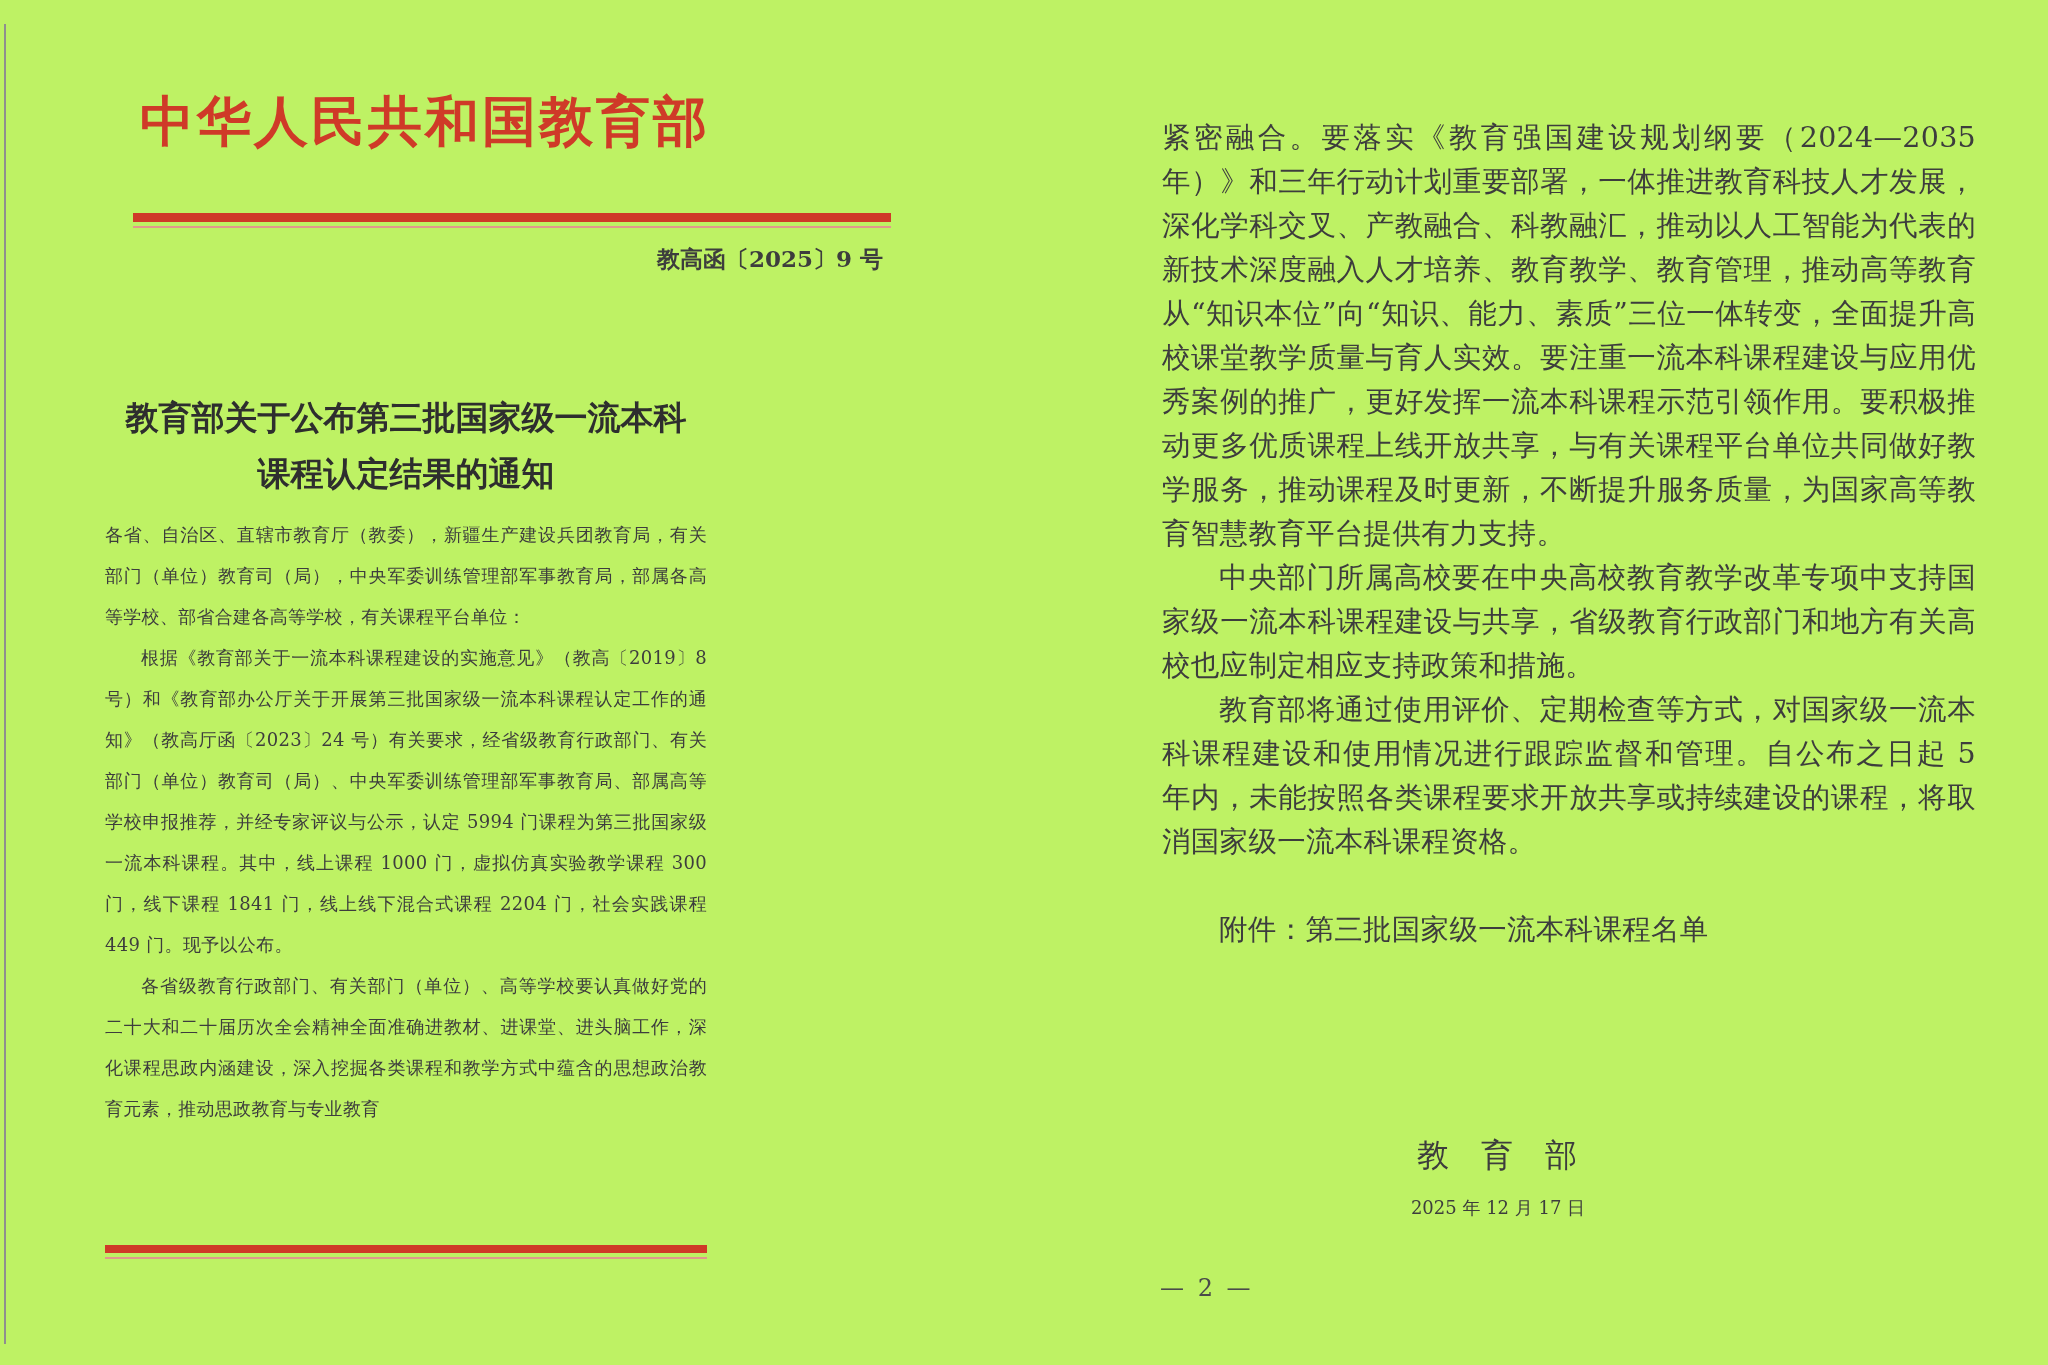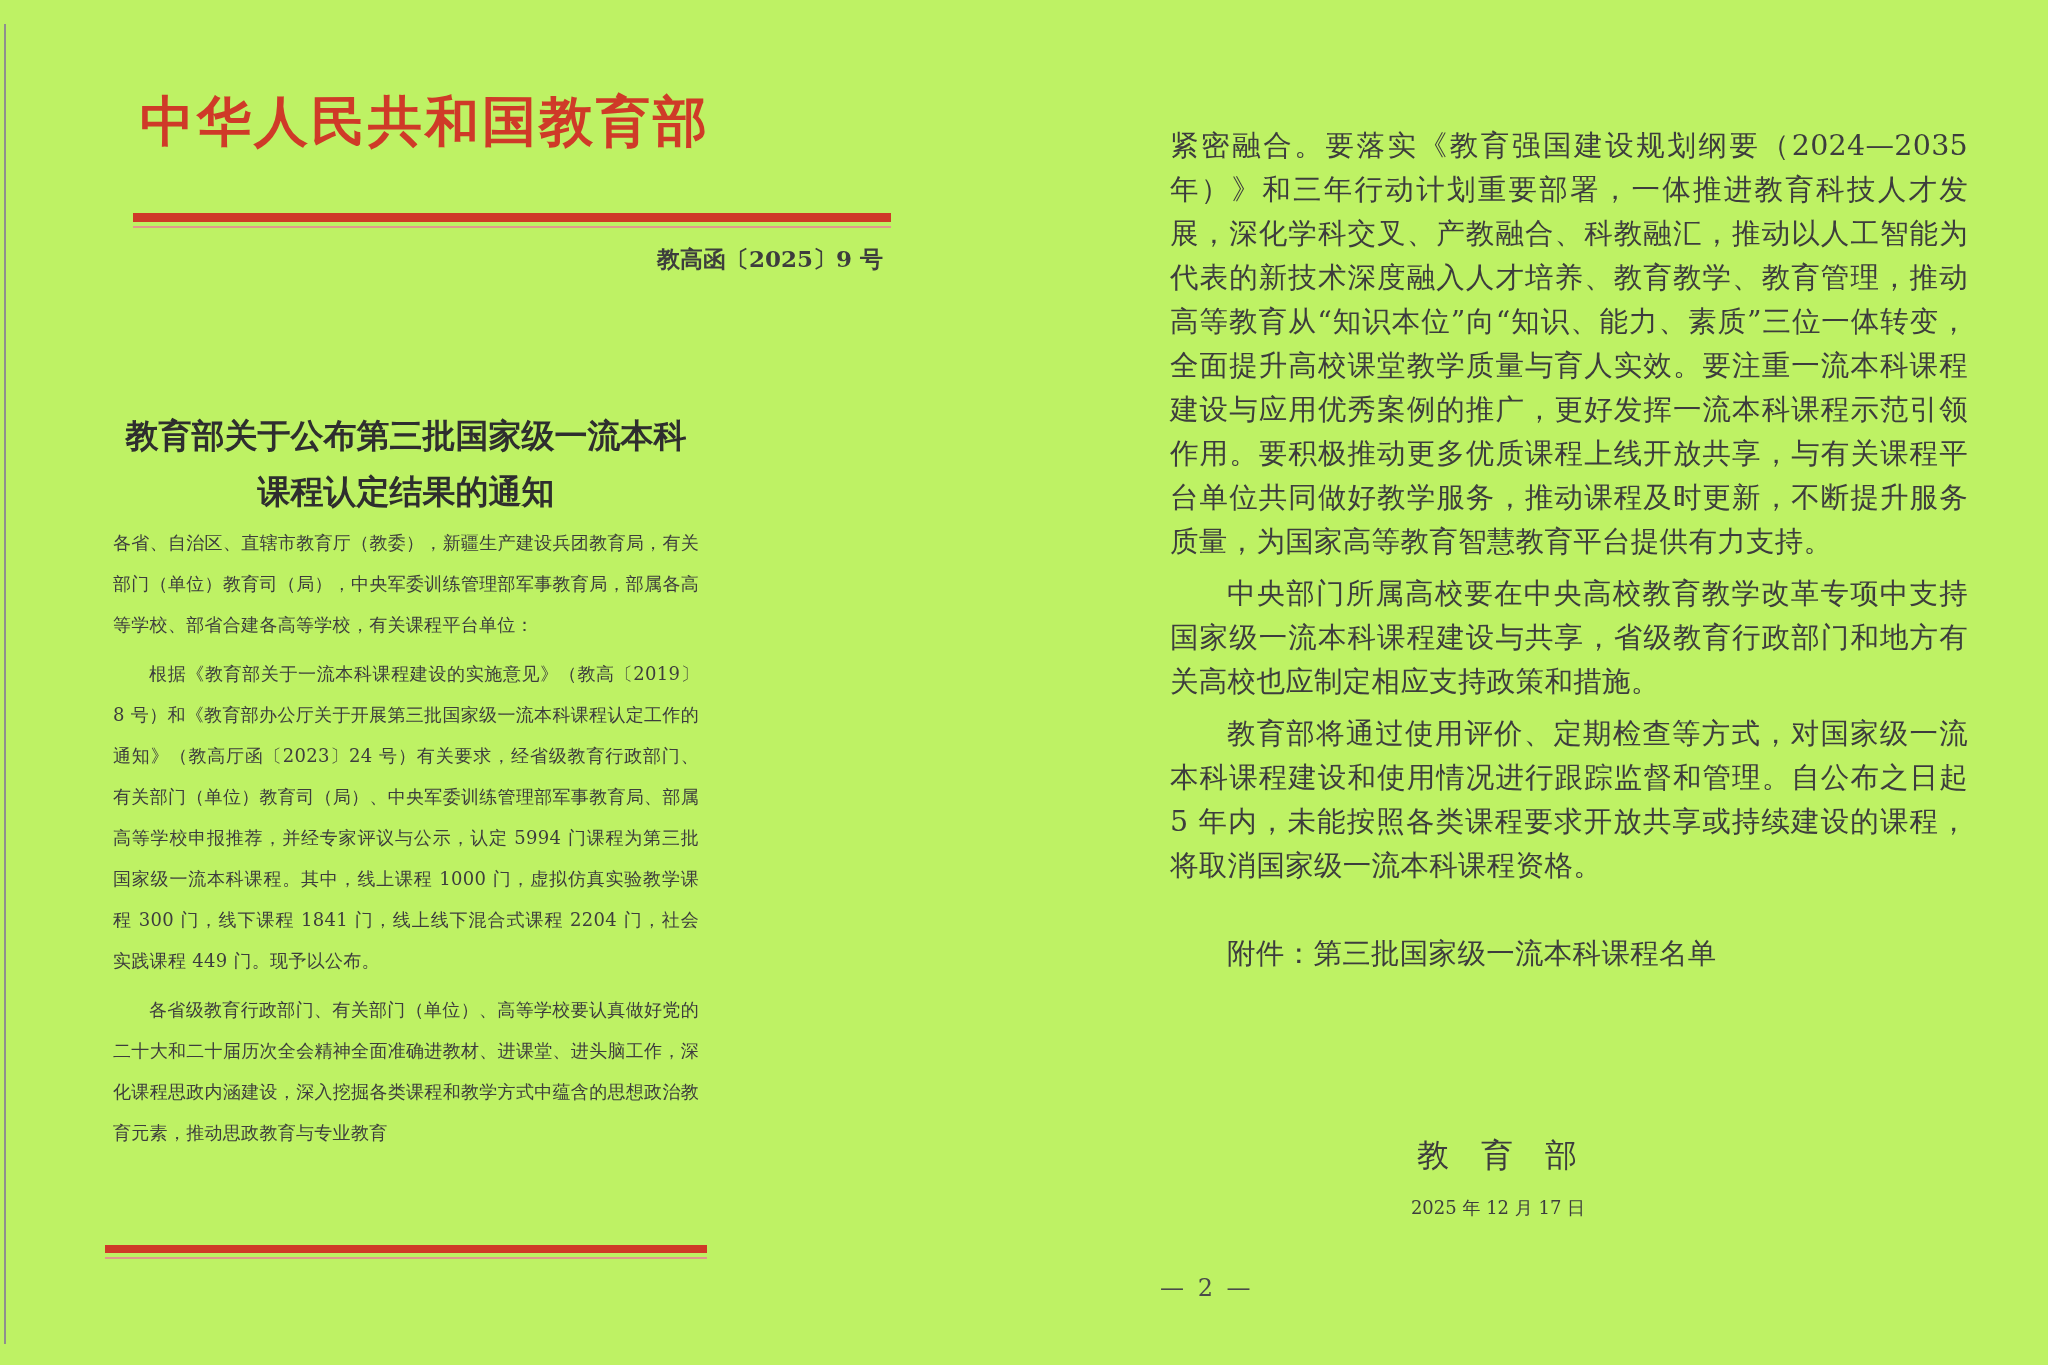--- a/index.html
+++ b/index.html
@@ -45,21 +45,21 @@
     left: 630px; top: 244px;
     width: 280px;
     text-align: center;
     font-size: 23px;
     color: #3d3d3d;
     white-space: nowrap;
     font-weight: bold;
   }
   .doc-title {
     position: absolute;
-    left: 105px; top: 408px;
+    left: 105px; top: 390px;
     width: 602px;
     text-align: center;
     font-size: 33px;
     font-weight: bold;
     line-height: 56px;
     color: #2e2e2e;
   }
   .body-left {
     position: absolute;
     left: 105px; top: 514px;
@@ -73,21 +73,21 @@
   .body-right {
     position: absolute;
     left: 1162px; top: 116px;
     width: 814px;
     font-size: 28.5px;
     line-height: 44px;
     color: #3d3d3d;
     text-align: justify;
     letter-spacing: 0.3px;
   }
-  .body-left p, .body-right p { margin: 8px; }
+  .body-left p, .body-right p { margin: 0; }
   .indent { text-indent: 2em; }
   .attachment-line { margin-top: 44px !important; text-indent: 2em; }
   .rule-bottom-thick {
     position: absolute;
     left: 105px; top: 1245px;
     width: 602px; height: 8px;
     background: #cf3a28;
   }
   .rule-bottom-thin {
     position: absolute;

